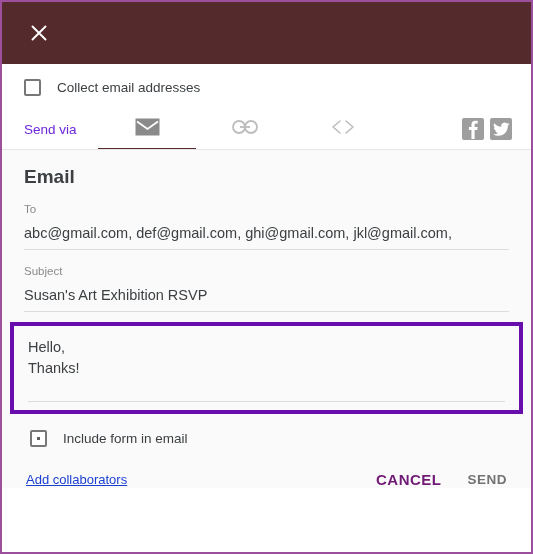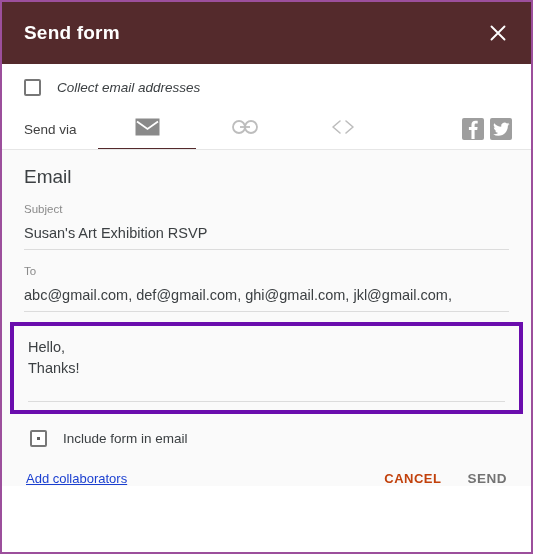--- a/index.html
+++ b/index.html
@@ -92,36 +92,35 @@
     width: 3px;
     height: 3px;
     margin-left: -1.5px;
     margin-top: -1.5px;
     background: #5f5f5f;
   }
   .collect-label {
     margin-left: 16px;
     font-size: 13.5px;
     color: #3c4043;
-    font-style: italic;
   }
 
   
   .sendvia-row {
     position: relative;
     height: 42px;
     margin-top: 14px;
     display: flex;
     align-items: center;
     padding-left: 22px;
     box-sizing: border-box;
   }
   .sendvia-label {
     font-size: 13.5px;
-    color: #404040;
+    color: #6d28d9;
     width: 74px;
     flex: none;
   }
   .tab {
     width: 98px;
     height: 42px;
     display: flex;
     align-items: center;
     justify-content: center;
     cursor: pointer;
@@ -163,20 +162,21 @@
   
   .content {
     background: #fafafa;
     padding: 0 0 0 0;
     position: relative;
   }
   .section-title {
     font-size: 19px;
     color: #3c4043;
     padding: 16px 0 0 22px;
+    font-weight: bold;
   }
 
   .field {
     padding: 14px 22px 0 22px;
   }
   .field-label {
     font-size: 11.5px;
     color: #8a8a8a;
     line-height: 15px;
   }
@@ -237,41 +237,40 @@
     color: #1a3fd0;
     text-decoration: underline;
     cursor: pointer;
   }
   .footer-actions {
     display: flex;
     align-items: center;
     gap: 26px;
   }
   .btn-cancel {
-    font-size: 13px;
+    font-size: 15px;
     font-weight: bold;
-    color: #c2410c;
+    color: #701a75;
     letter-spacing: .5px;
     cursor: pointer;
   }
   .btn-send {
     font-size: 13.5px;
     font-weight: bold;
     color: #737373;
     letter-spacing: .5px;
     cursor: pointer;
   }
 </style>
 </head>
 <body>
 
 <div class="dialog">
 
   <div class="dialog-header">
-    <div class="dialog-title">Send form</div>
     <div class="close-btn">
       <svg width="20" height="20" viewBox="0 0 20 20" aria-hidden="true">
         <path d="M3.5 3.5 L16.5 16.5 M16.5 3.5 L3.5 16.5" stroke="#ffffff" stroke-width="1.9" stroke-linecap="round"></path>
       </svg>
     </div>
   </div>
 
   <div class="dialog-body">
 
     <div class="collect-row">
@@ -326,27 +325,27 @@
       </div>
 
       <div class="tabs-divider"></div>
     </div>
 
     <div class="content">
 
       <div class="section-title">Email</div>
 
       <div class="field">
+        <div class="field-label">To</div>
+        <div class="field-value">abc@gmail.com, def@gmail.com, ghi@gmail.com, jkl@gmail.com,</div>
+      </div>
+
+      <div class="field">
         <div class="field-label">Subject</div>
         <div class="field-value">Susan's Art Exhibition RSVP</div>
-      </div>
-
-      <div class="field">
-        <div class="field-label">To</div>
-        <div class="field-value">abc@gmail.com, def@gmail.com, ghi@gmail.com, jkl@gmail.com,</div>
       </div>
 
       <div class="message-wrap">
         <div class="message-body">
           <div>Hello,</div>
           <div>Thanks!</div>
         </div>
       </div>
 
       <div class="include-row">

